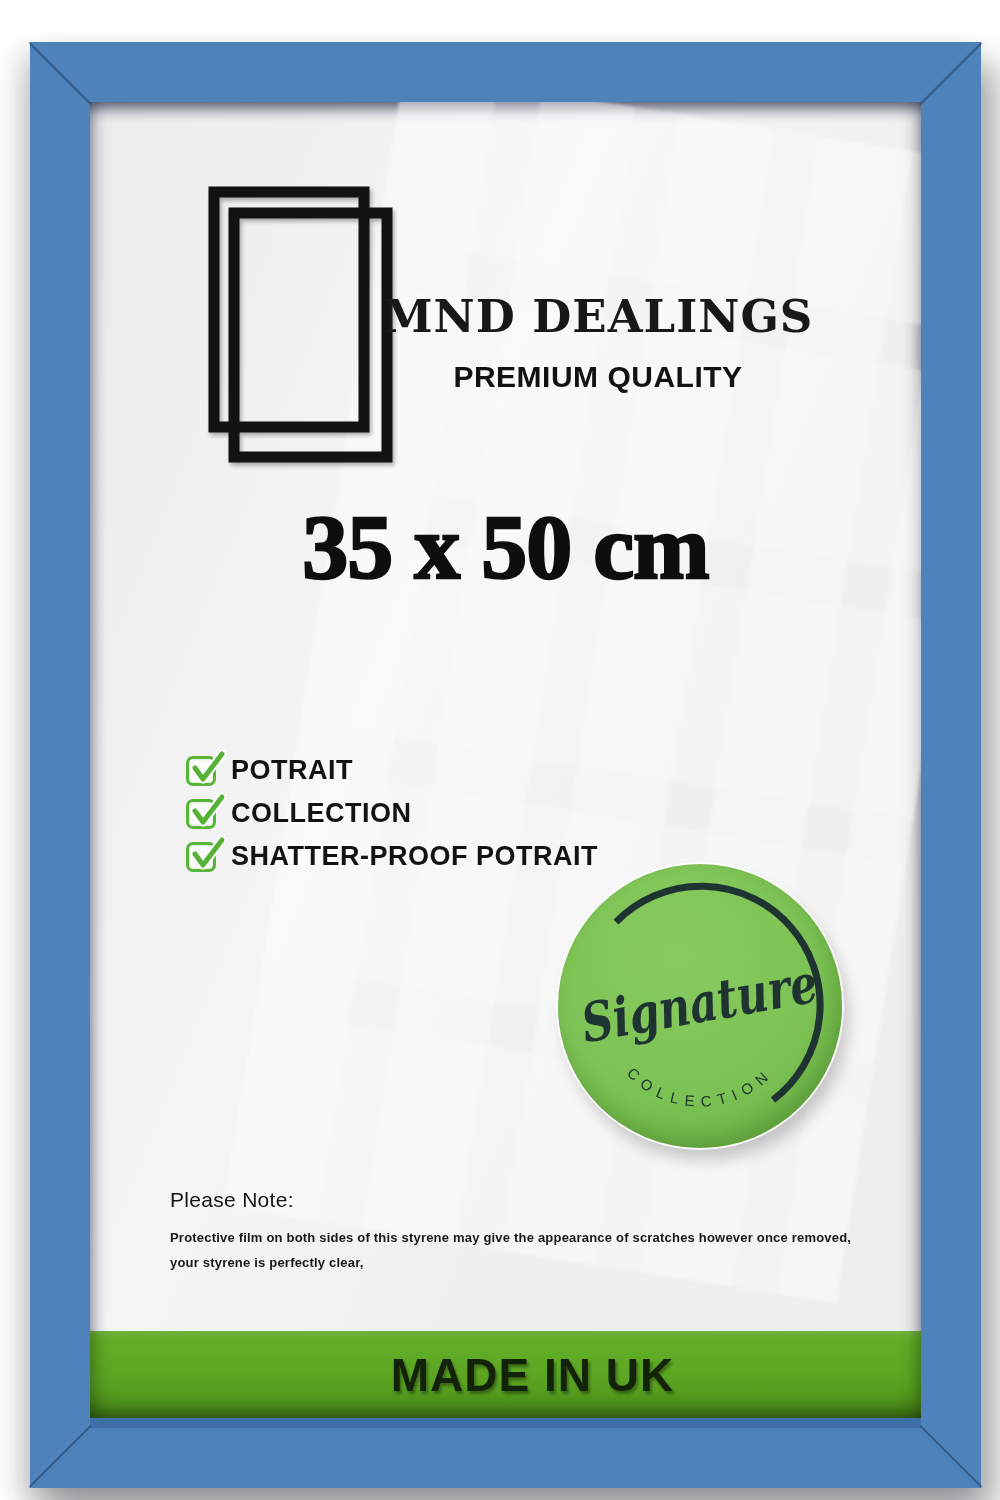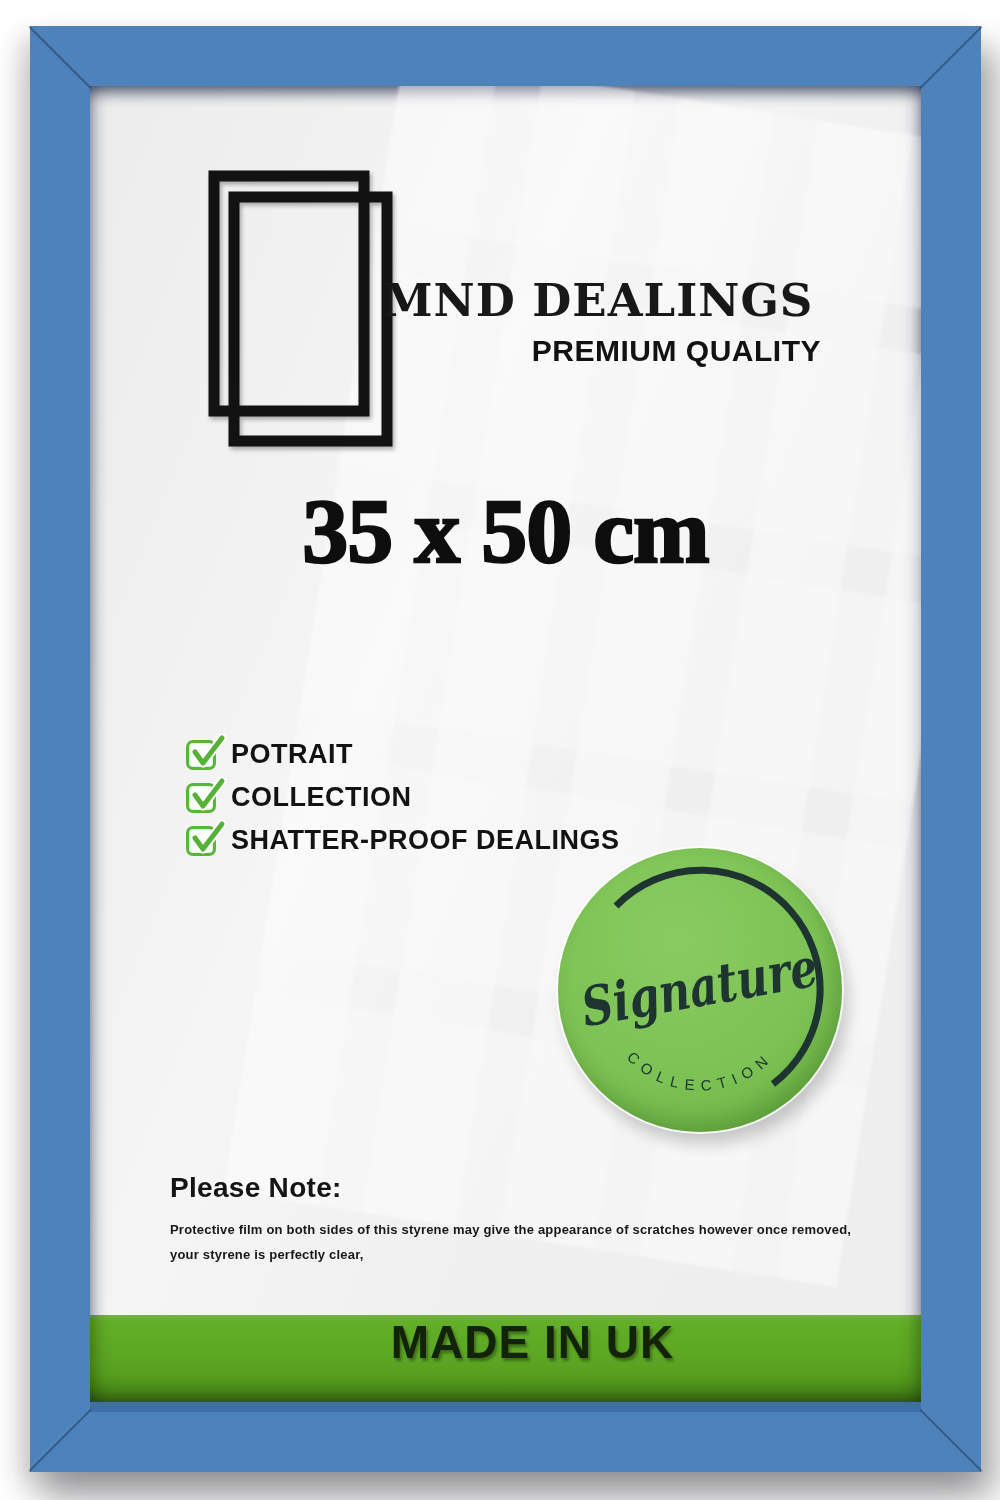--- a/index.html
+++ b/index.html
@@ -6,21 +6,21 @@
   html,body { width:1000px; height:1500px; }
   body {
     background:#ffffff;
     font-family:"Liberation Sans", sans-serif;
     position:relative;
     overflow:hidden;
   }
 
   
   .picture-frame {
-    position:absolute; left:30px; top:26px;
+    position:absolute; left:30px; top:42px;
     width:951px; height:1446px;
     border:60px solid #4d82bb;
     box-shadow: 18px 22px 30px rgba(40,40,45,.30),
                 -12px 8px 22px rgba(40,40,45,.14),
                 0 30px 34px rgba(40,40,45,.18);
     background:#fca5a5;
   }
   .mitre {
     position:absolute; width:87px; height:2px;
     background:rgba(25,45,75,.45); z-index:5;
@@ -53,21 +53,21 @@
     position:absolute; left:118px; top:84px; width:185px; height:278px;
     filter:drop-shadow(2px 3px 2px rgba(0,0,0,.30));
   }
   .brand-text { position:absolute; left:285px; top:188px; width:446px; text-align:center; }
   .brand-name {
     font-family:"DejaVu Serif", serif; font-weight:bold;
     font-size:45px; letter-spacing:1px; color:#181818; white-space:nowrap;
   }
   .brand-tagline {
     font-family:"Liberation Sans", sans-serif; font-weight:bold;
-    font-size:30px; letter-spacing:0.5px; color:#121212; margin-top:7px;text-align:right;
+    font-size:30px; letter-spacing:0.5px; color:#121212; margin-top:17px;
   }
 
   
   .size-cm {
     position:absolute; left:0; right:0; top:392px; text-align:center;
     font-family:Liberation Serif, serif; font-weight:bold;
     font-size:92px; letter-spacing:-1px; color:#0e0e0e;
     -webkit-text-stroke:2.5px #0e0e0e; white-space:nowrap;
   }
   .size-inch {
@@ -95,35 +95,35 @@
     position:absolute; left:468px; top:762px; width:284px; height:284px;
     border-radius:50%;
     background:radial-gradient(circle at 42% 32%, #8acb61 0%, #7cc254 55%, #65aa3d 100%);
     box-shadow:0 0 0 2px rgba(255,255,255,.85), 6px 12px 16px rgba(0,0,0,.20),
                inset -6px -10px 18px rgba(40,90,20,.25);
   }
   .signature-badge svg { position:absolute; inset:0; }
 
   
   .note-section { position:absolute; left:80px; top:1086px; width:710px; }
-  .note-heading { font-weight:bold; font-size:28px; color:#141414; letter-spacing:0.3px; }
+  .note-heading { font-weight:normal; font-size:21px; color:#141414; letter-spacing:0.3px; }
   .note-body {
     margin-top:13px; font-weight:bold; font-size:13px; line-height:1.95;
     color:#181818; letter-spacing:0.2px;
   }
 
   
   .made-in-uk {
     position:absolute; left:0; right:0; bottom:10px; height:87px;
     background:linear-gradient(#64b128 0%, #5ba522 55%, #4c8f18 100%);
     box-shadow: inset 0 -16px 20px -10px rgba(0,0,0,.45),
                 inset 16px 0 20px -14px rgba(0,0,0,.35),
                 inset -16px 0 20px -14px rgba(0,0,0,.35),
                 inset 0 6px 8px -5px rgba(255,255,255,.25);
-    display:flex; align-items:flex-start; justify-content:center;
+    display:flex; align-items:center; justify-content:center;
   }
   .made-in-uk-label {
     font-weight:bold; font-size:46px; letter-spacing:1px; color:#132309;
     margin-left:54px; text-shadow:2px 3px 3px rgba(0,0,0,.35); white-space:nowrap;
   }
   .bottom-lip {
     position:absolute; left:0; right:0; bottom:0; height:10px; background:#3e6fa8;
   }
 </style>
 </head>
@@ -170,21 +170,21 @@
         </span>
         <span class="feature-label">COLLECTION</span>
       </div>
       <div class="feature-item">
         <span class="checkbox">
           <svg width="36" height="36" viewBox="0 0 36 36">
             <polyline points="5,18 13,29 32,4" fill="none" stroke="#ffffff" stroke-width="9" stroke-linecap="round" stroke-linejoin="round"></polyline>
             <polyline points="5,18 13,29 32,4" fill="none" stroke="#55b237" stroke-width="5" stroke-linecap="round" stroke-linejoin="round"></polyline>
           </svg>
         </span>
-        <span class="feature-label">SHATTER-PROOF DEALINGS</span>
+        <span class="feature-label">SHATTER-PROOF POTRAIT</span>
       </div>
     </div>
 
     <div class="signature-badge">
       <svg viewBox="-142 -142 284 284" width="284" height="284">
         <path d="M -84,-84 A 119,119 0 1 1 73,94" fill="none" stroke="#1e3431" stroke-width="7"></path>
         <path id="collPath" d="M -88,48 A 100,100 0 0 0 88,48" fill="none"></path>
         <text transform="rotate(-10)" y="16" text-anchor="middle" font-family="DejaVu Serif, serif" font-style="italic" font-weight="bold" font-size="54" fill="#1e3431" textLength="238" lengthAdjust="spacingAndGlyphs">Signature</text>
         <text font-family="Liberation Sans, sans-serif" font-size="15" letter-spacing="7" fill="#1e3431" text-anchor="middle">
           <textPath href="#collPath" startOffset="50%">COLLECTION</textPath>

